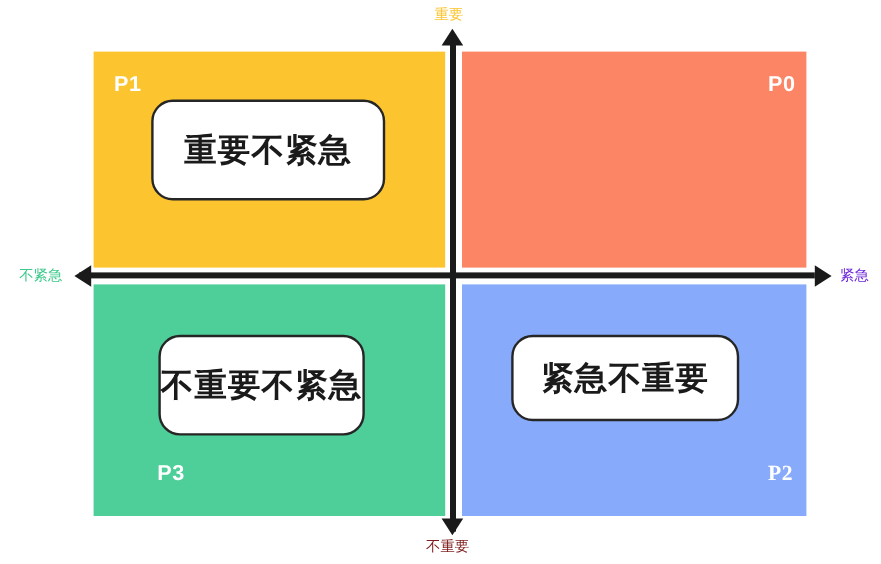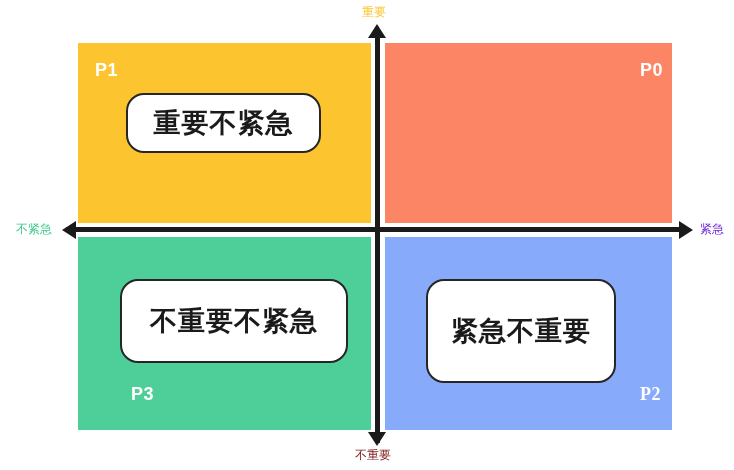--- a/index.html
+++ b/index.html
@@ -54,24 +54,24 @@
     border-radius: 18px;
     display: flex;
     align-items: center;
     justify-content: center;
     color: #1a1a1a;
     font-size: 27px;
     font-weight: 700;
     letter-spacing: 1px;
     white-space: nowrap;
   }
-  .card-p1 { left: 126px; top: 93px;  width: 195px; height: 60px; }
+  .card-p1 { left: 126px; top: 83px;  width: 195px; height: 84px; }
   .card-p0 { left: 426px; top: 99px;  width: 195px; height: 84px; }
-  .card-p3 { left: 120px; top: 279px; width: 228px; height: 84px; }
-  .card-p2 { left: 426px; top: 279px; width: 190px; height: 104px; }
+  .card-p3 { left: 132px; top: 279px; width: 172px; height: 84px; }
+  .card-p2 { left: 426px; top: 279px; width: 190px; height: 72px; }
 
   
   .axis-v-line {
     position: absolute;
     left: 375px;
     top: 33px;
     width: 5px;
     height: 410px;
     background: #1a1a1a;
   }

